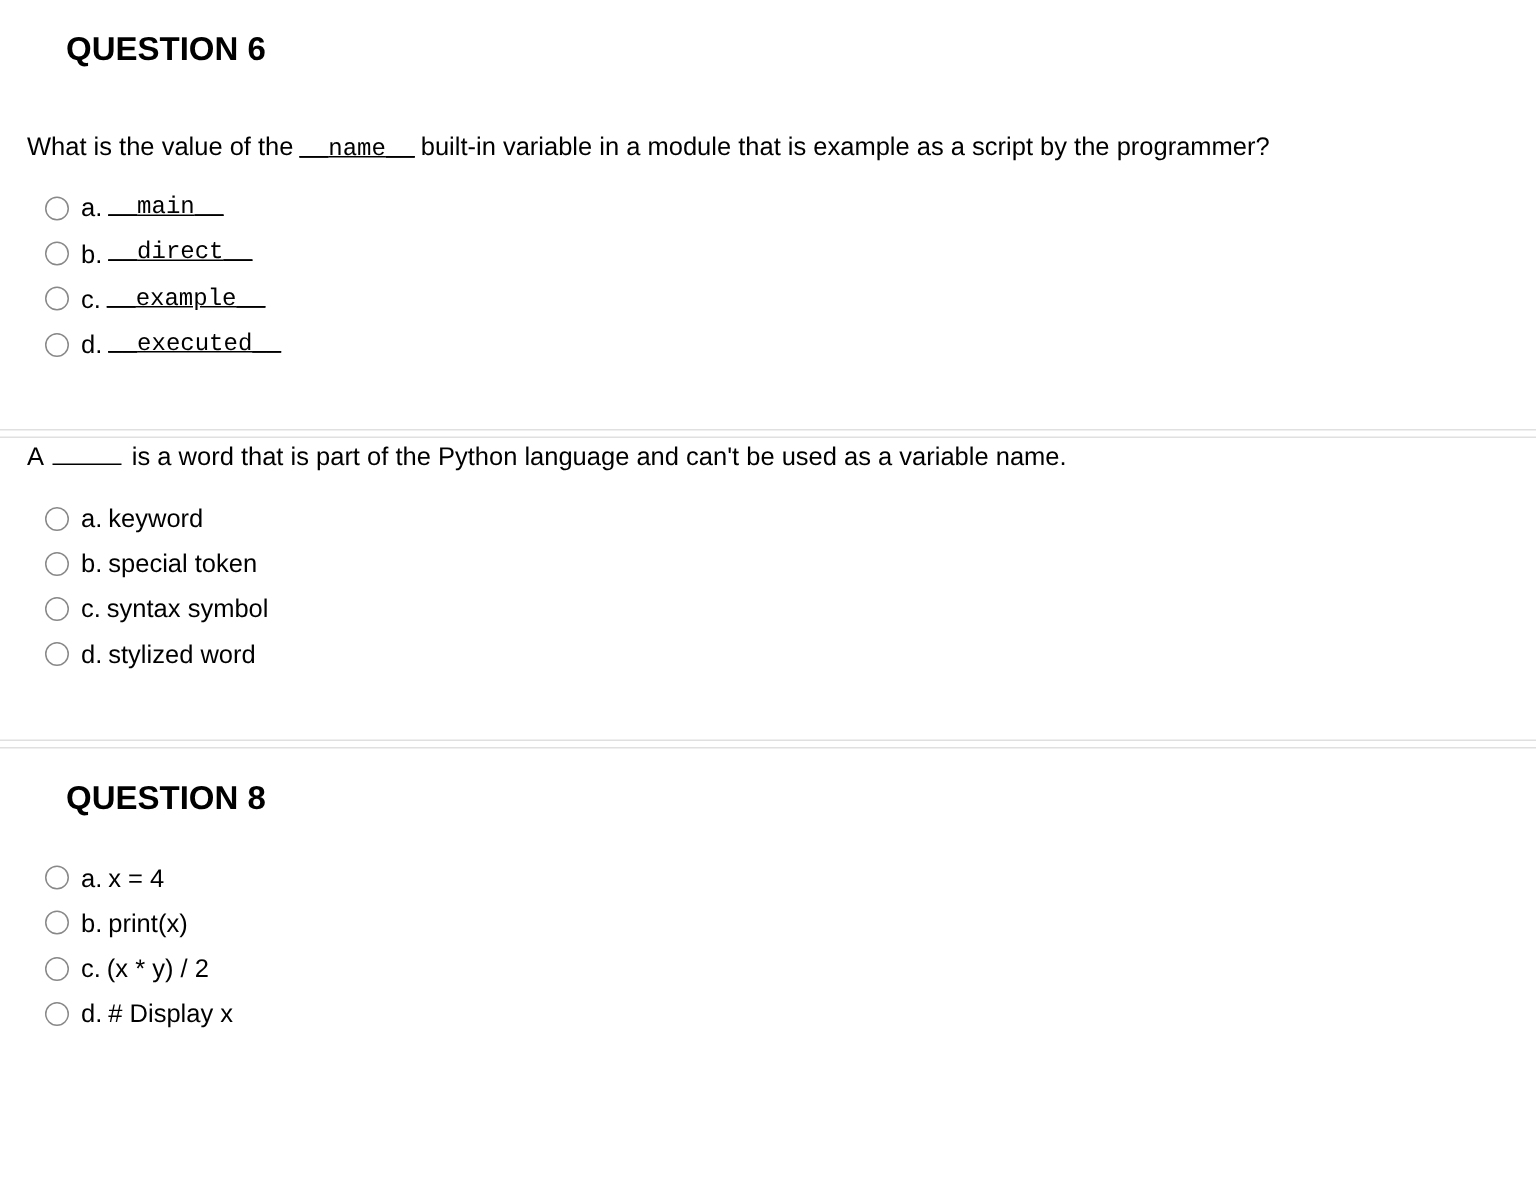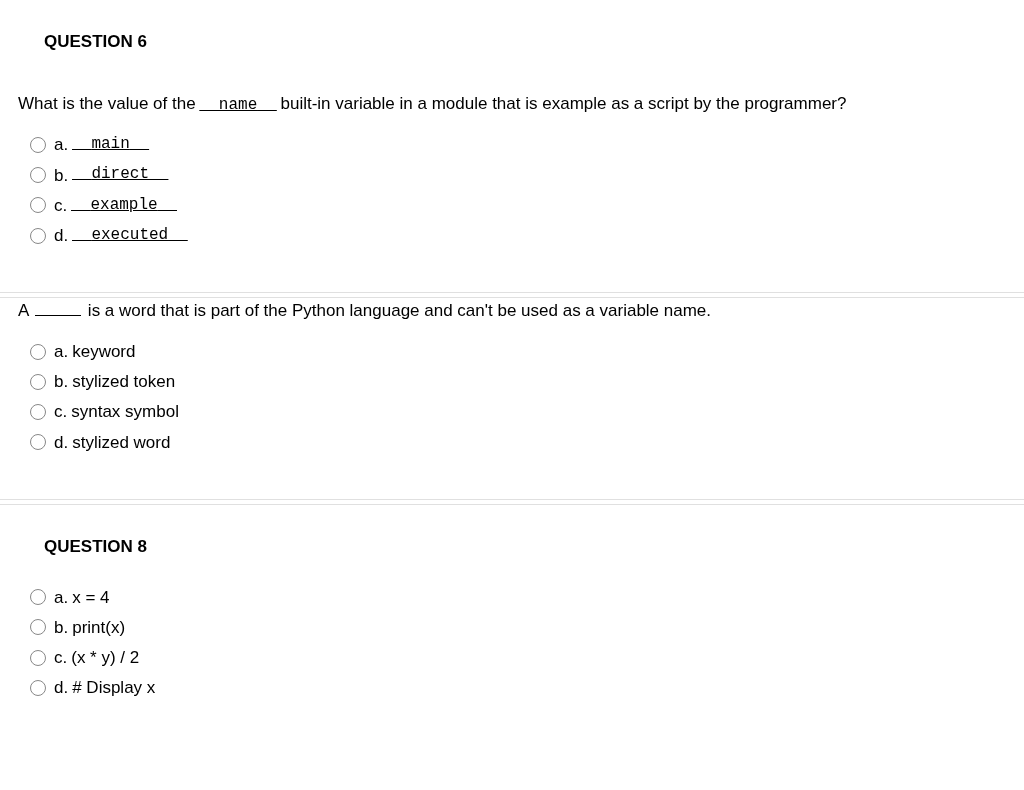--- a/index.html
+++ b/index.html
@@ -8,22 +8,22 @@
     color: #000;
     margin: 0;
     padding: 0;
     width: 1024px;
   }
   .question-block {
     padding: 0 0 30px 0;
   }
   .question-header {
     font-weight: bold;
-    padding: 32px 0 24px 44px;
-    font-size: 17px;
+    padding: 20px 0 24px 44px;
+    font-size: 22px;
   }
   .question-prompt {
     padding: 0 0 12px 18px;
     line-height: 1.4;
   }
   .options {
     padding-left: 30px;
   }
   .option-row {
     display: flex;
@@ -134,21 +134,21 @@
   </div>
   <div class="options">
     <div class="option-row">
       <input type="radio" class="radio" name="q7" style="">
       <span class="opt-letter">a.</span>
       <span>keyword</span>
     </div>
     <div class="option-row">
       <input type="radio" class="radio" name="q7" style="">
       <span class="opt-letter">b.</span>
-      <span>stylized token</span>
+      <span>special token</span>
     </div>
     <div class="option-row">
       <input type="radio" class="radio" name="q7" style="">
       <span class="opt-letter">c.</span>
       <span>syntax symbol</span>
     </div>
     <div class="option-row">
       <input type="radio" class="radio" name="q7" style="">
       <span class="opt-letter">d.</span>
       <span>stylized word</span>

